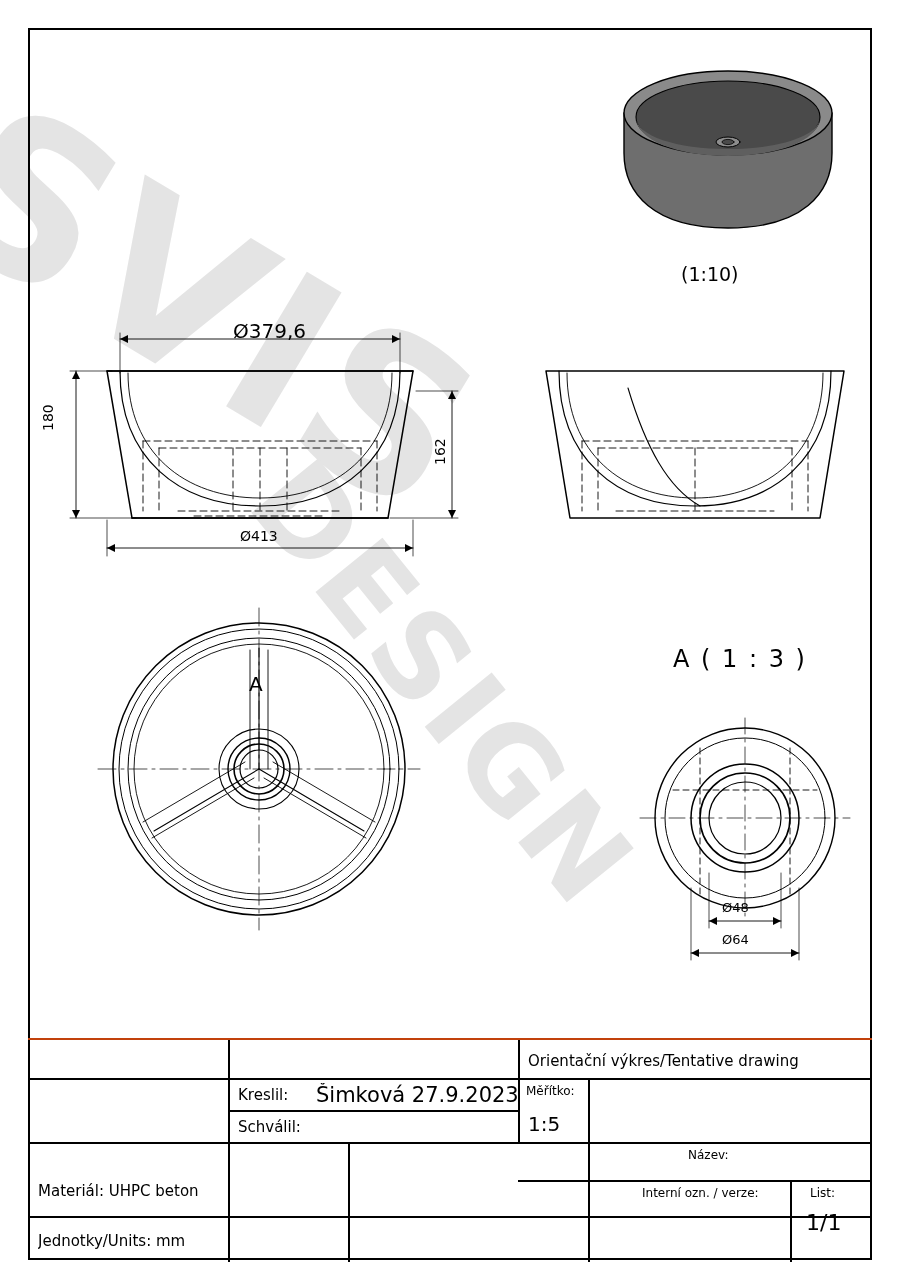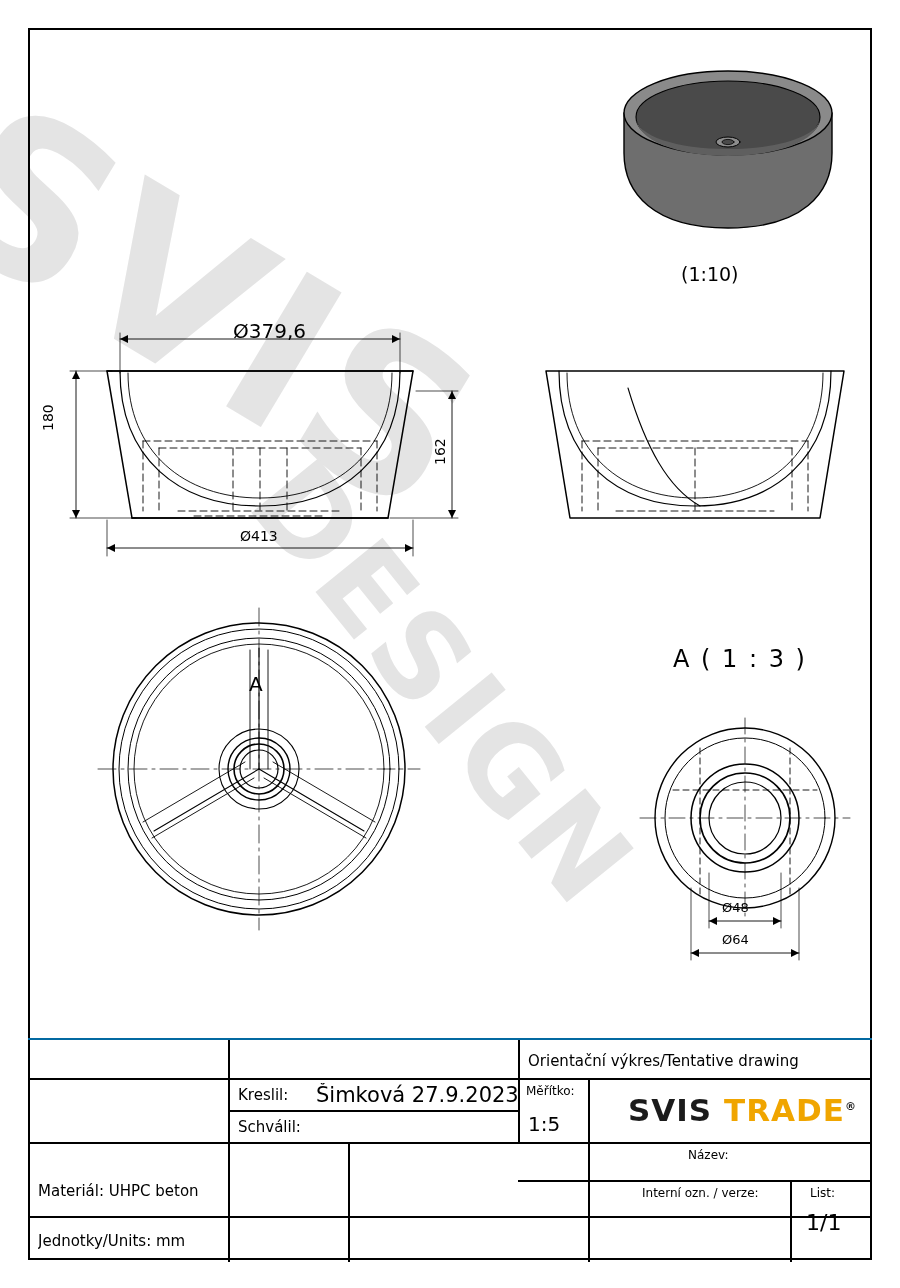--- a/index.html
+++ b/index.html
@@ -84,21 +84,21 @@
     white-space: nowrap;
   }
 
   
   .titleblock {
     position: absolute;
     left: 28px;
     top: 1038px;
     width: 844px;
     height: 222px;
-    border-top: 2px solid #0369a1;
+    border-top: 2px solid #c2410c;
     box-sizing: border-box;
   }
   .tb-line {
     position: absolute;
     background: #000;
   }
   .tb-cell {
     position: absolute;
     font-family: "DejaVu Sans", sans-serif;
     color: #000;
@@ -324,23 +324,20 @@
 
     <div class="tb-cell" style="left:210px; top:46px; font-size:15px;">Kreslil:</div>
     <div class="tb-cell" style="left:288px; top:43px; font-size:21px;">Šimková 27.9.2023</div>
 
     <div class="tb-cell" style="left:210px; top:78px; font-size:15px;text-align:right;">Schválil:</div>
     <div class="tb-cell" style="left:300px; top:78px; font-size:15px;"></div>
 
     <div class="tb-cell" style="left:498px; top:44px; font-size:12px;">Měřítko:</div>
     <div class="tb-cell" style="left:500px; top:72px; font-size:20px;">1:5</div>
 
-    <div class="brand" style="left:600px; top:52px; font-size:31px;">
-      <span class="svis">SVIS</span><span>&nbsp;</span><span class="trade">TRADE</span><span class="reg">®</span>
-    </div>
 
     <div class="tb-cell" style="left:660px; top:108px; font-size:12px;">Název:</div>
 
     <div class="tb-cell" style="left:614px; top:146px; font-size:12px;">Interní ozn. / verze:</div>
     <div class="tb-cell" style="left:614px; top:166px; font-size:14px;"></div>
 
     <div class="tb-cell" style="left:782px; top:146px; font-size:12px;">List:</div>
     <div class="tb-cell" style="left:778px; top:170px; font-size:22px;">1/1</div>
 
     <div class="tb-cell" style="left:10px; top:142px; font-size:15px;">Materiál: UHPC beton</div>

